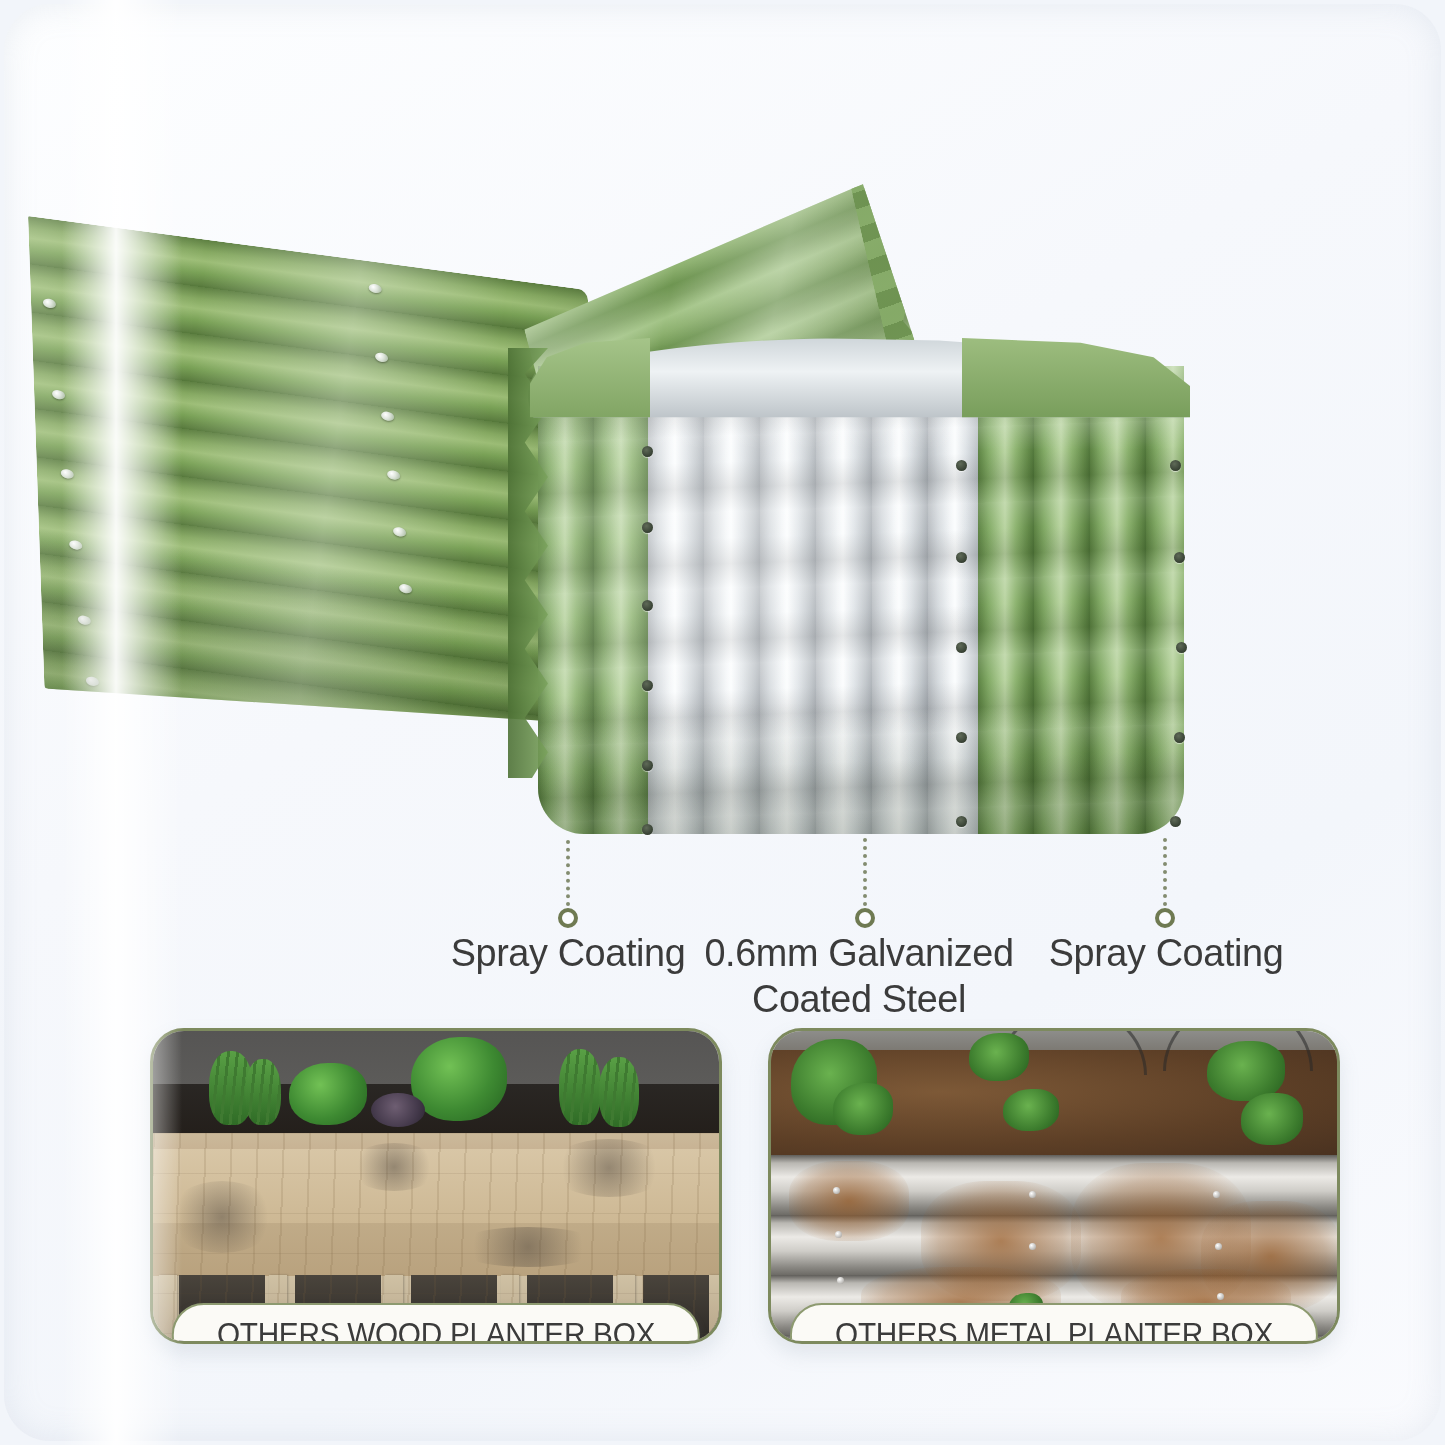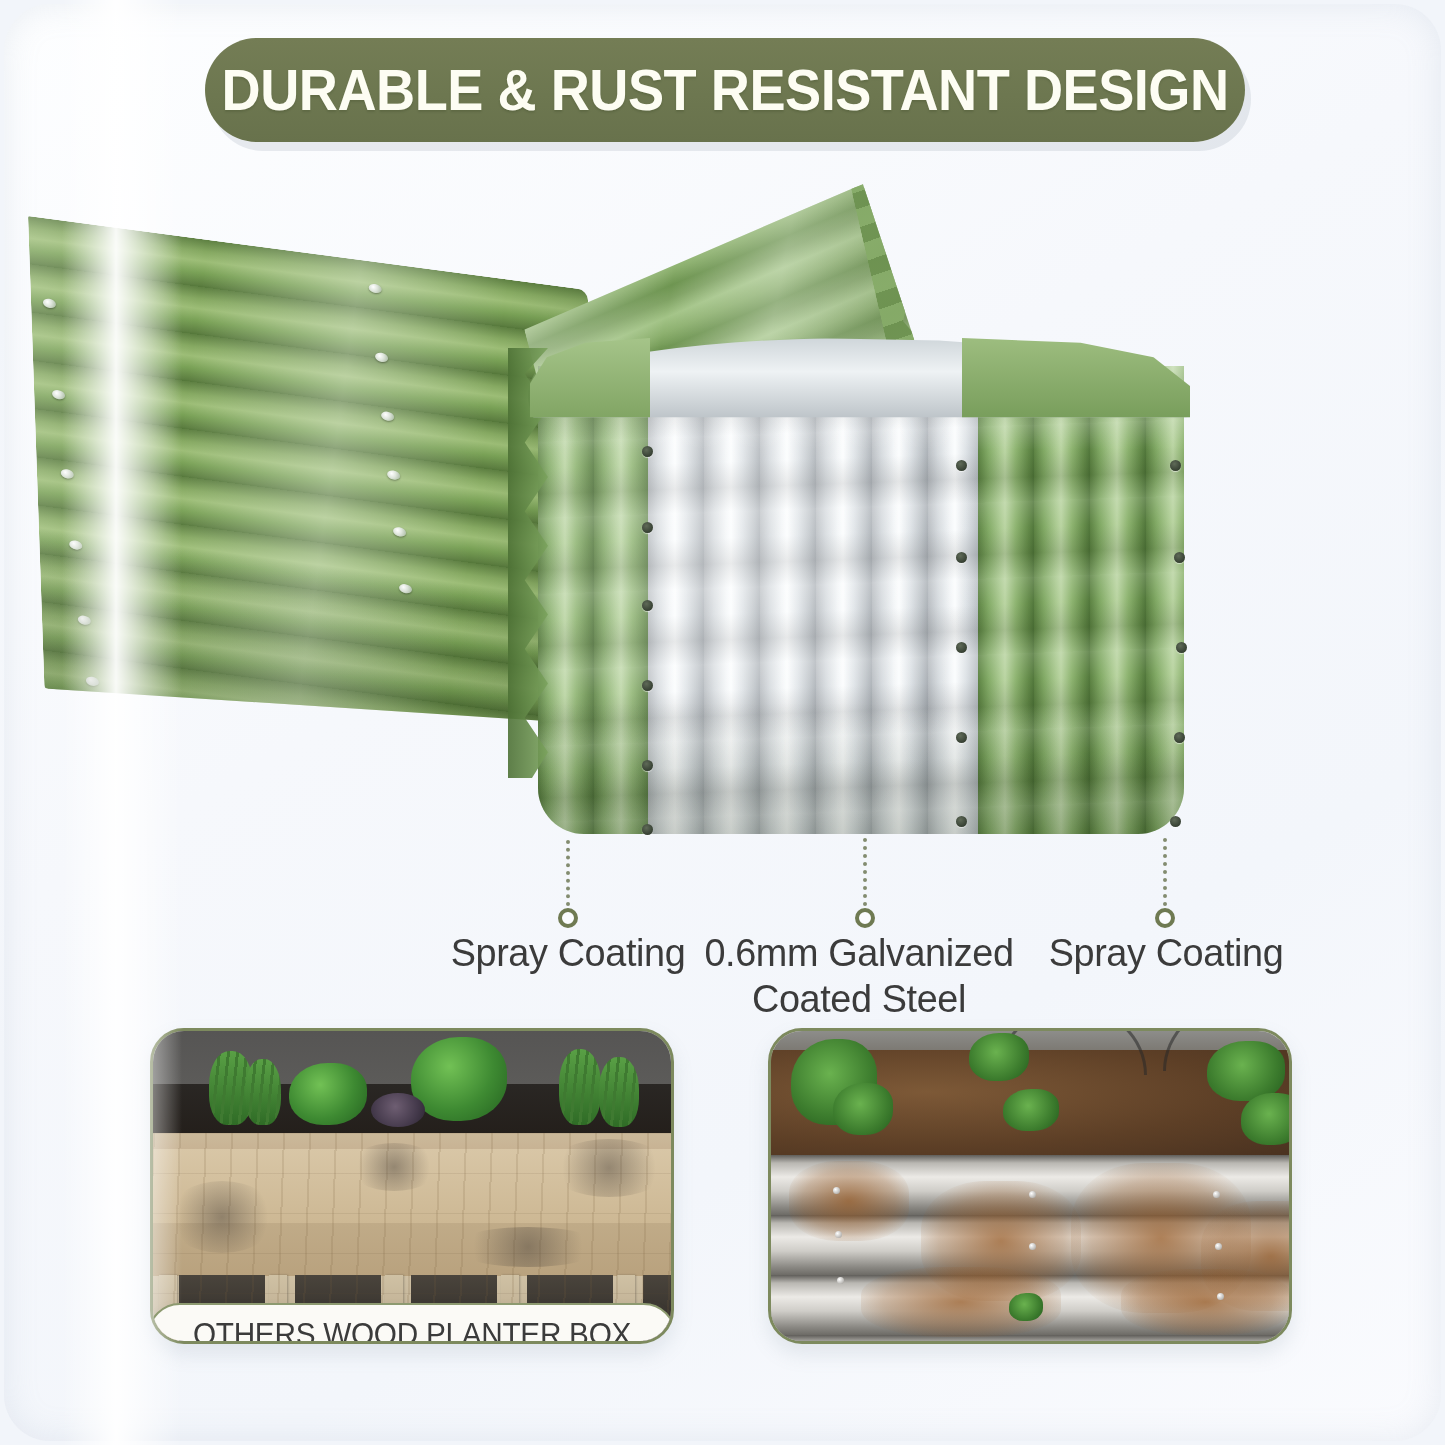--- a/index.html
+++ b/index.html
@@ -249,21 +249,21 @@
     text-align:center;
     line-height:1.18;
     white-space:pre-line;
     transform:scaleX(.97);
   }
 
   
   .cards{ position:absolute; left:0; top:1028px; width:1445px; height:352px; }
   .card{
     position:absolute; top:0;
-    width:524px; height:316px;
+    width:572px; height:316px;
     border:3px solid #7d8a5e;
     border-radius:34px;
     overflow:hidden;
     background:#ddd;
     box-shadow:0 10px 20px rgba(120,135,150,.16);
   }
   .card.left{ left:150px; }
   .card.right{ left:768px; }
 
   
@@ -361,23 +361,20 @@
   .caption-text{
     color:#3b3b3b; font-size:31px; letter-spacing:-.3px; transform:scaleX(.96);
     display:inline-block;
   }
 </style>
 </head>
 <body>
 
 <div id="page">
 
-  <div class="banner">
-    <div class="banner-title">DURABLE &amp; RUST RESISTANT DESIGN</div>
-  </div>
 
 
   <div class="hero">
 
     <div class="wing">
       <span class="screw" style="left:12px;  top:80px;"></span>
       <span class="screw" style="left:18px;  top:170px;"></span>
       <span class="screw" style="left:24px;  top:248px;"></span>
       <span class="screw" style="left:30px;  top:318px;"></span>
       <span class="screw" style="left:36px;  top:392px;"></span>
@@ -509,16 +506,19 @@
         <span class="hoop" style="left:392px; top:-30px; width:150px; height:70px;"></span>
 
         <span class="plant-sprig" style="left:20px;  top:8px;  width:86px; height:86px;"></span>
         <span class="plant-sprig" style="left:62px;  top:52px; width:60px; height:52px;"></span>
         <span class="plant-sprig" style="left:198px; top:2px;  width:60px; height:48px;"></span>
         <span class="plant-sprig" style="left:232px; top:58px; width:56px; height:42px;"></span>
         <span class="plant-sprig" style="left:436px; top:10px; width:78px; height:60px;"></span>
         <span class="plant-sprig" style="left:470px; top:62px; width:62px; height:52px;"></span>
         <span class="plant-sprig" style="left:238px; top:262px; width:34px; height:28px;"></span>
       </div>
+      <div class="caption-pill">
+        <span class="caption-text">OTHERS METAL PLANTER BOX</span>
+      </div>
     </div>
 
   </div>
 </div>
 
 </body></html>

